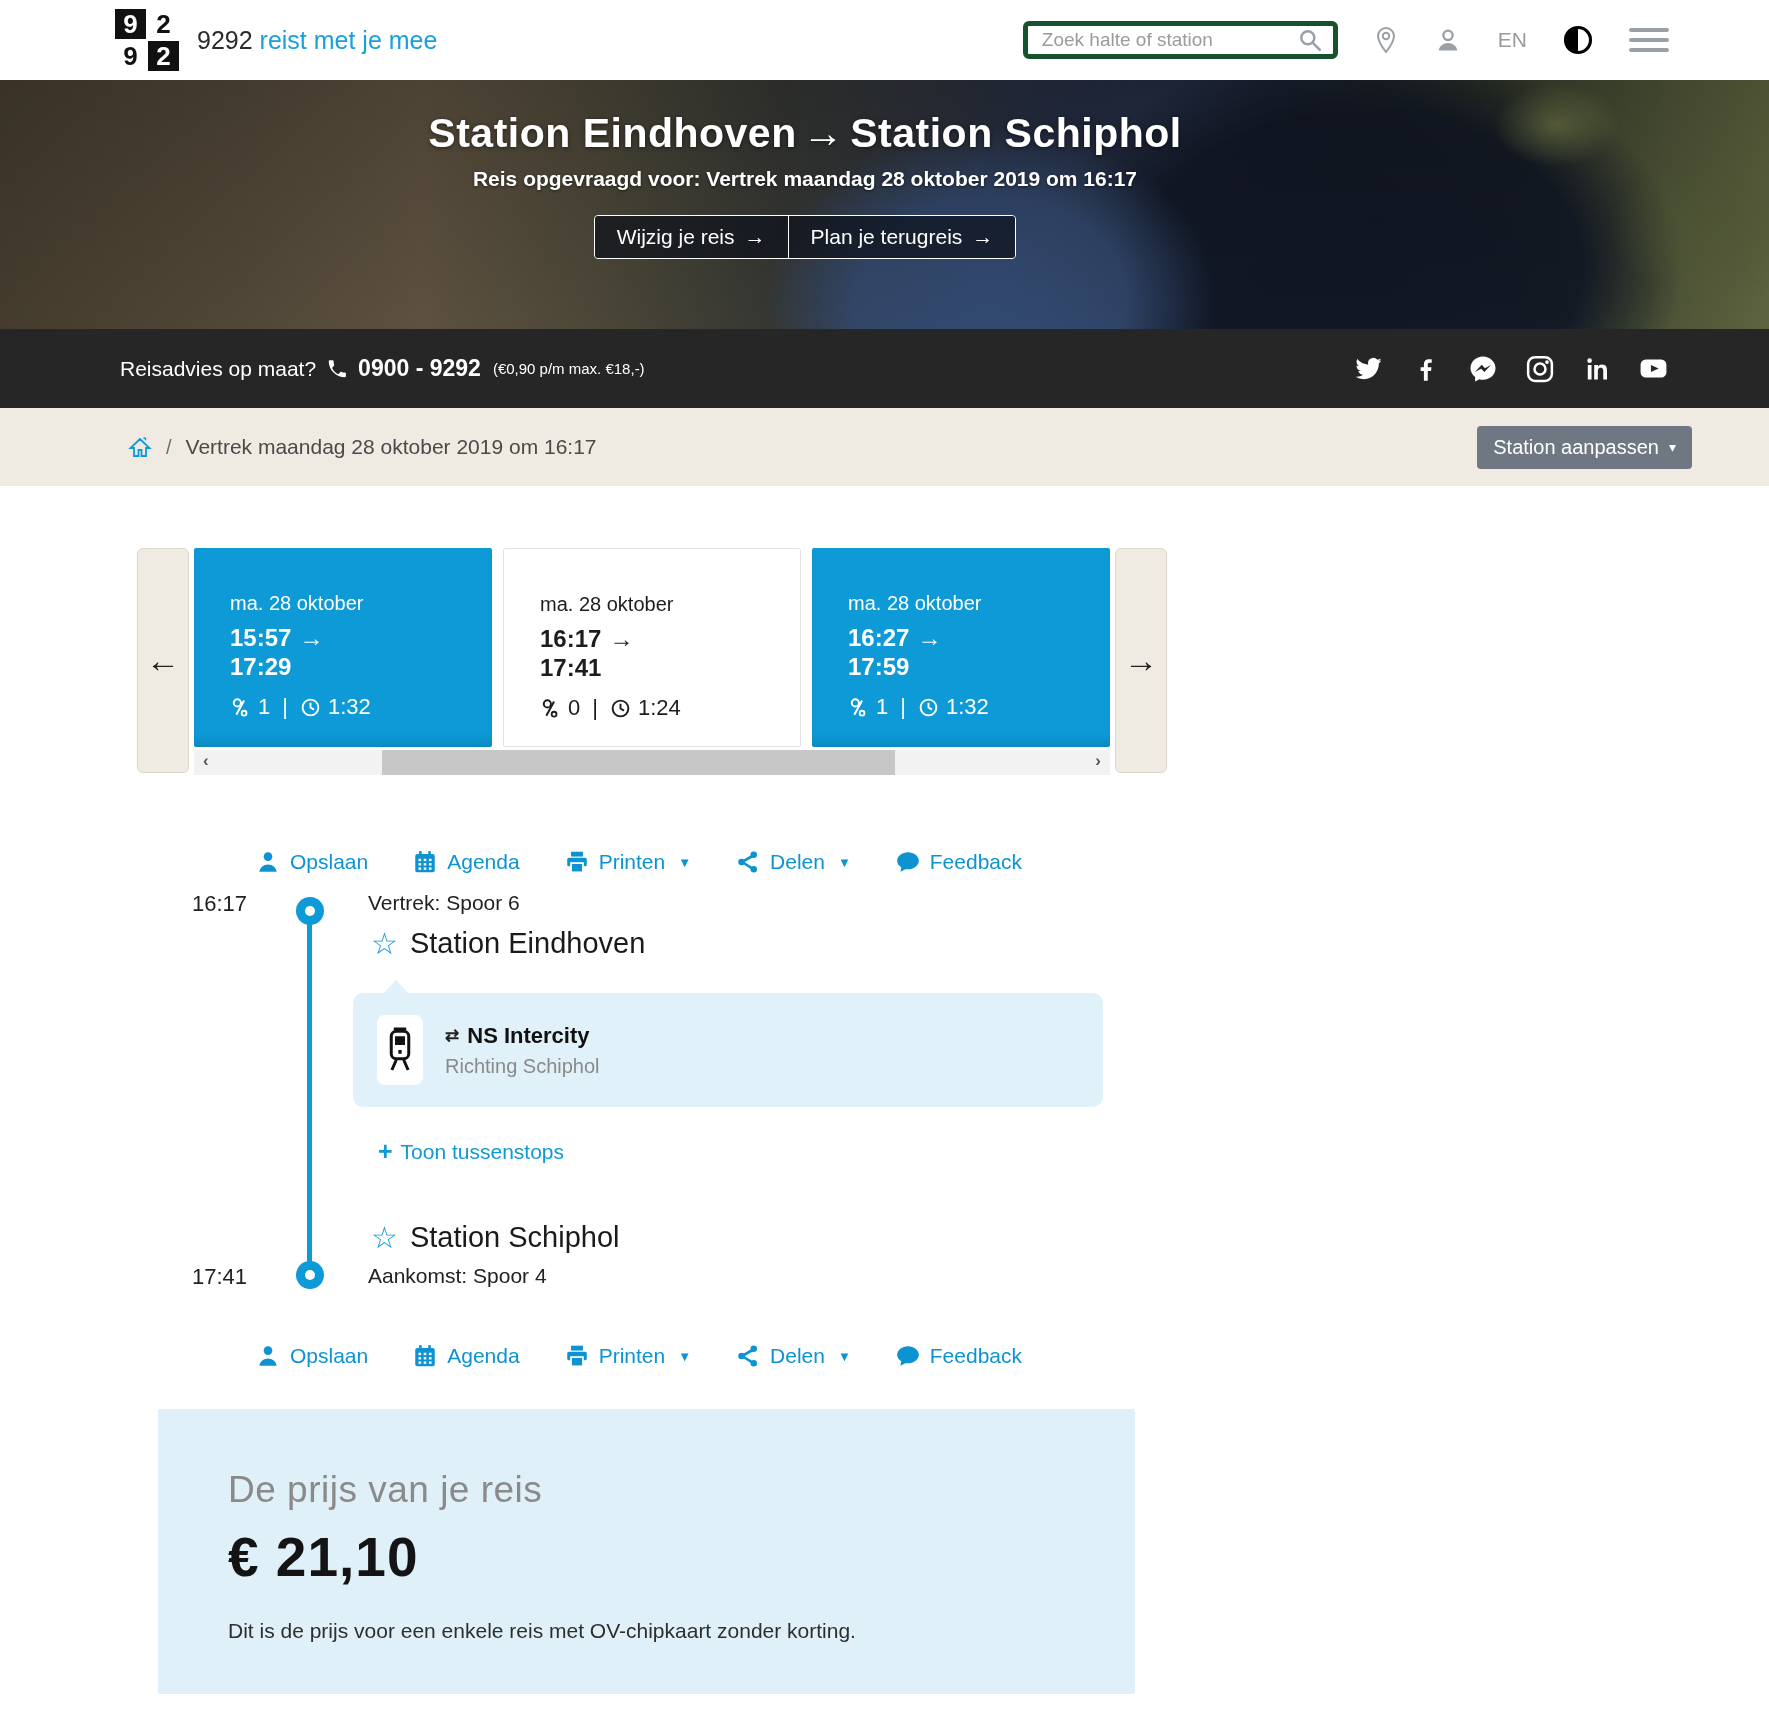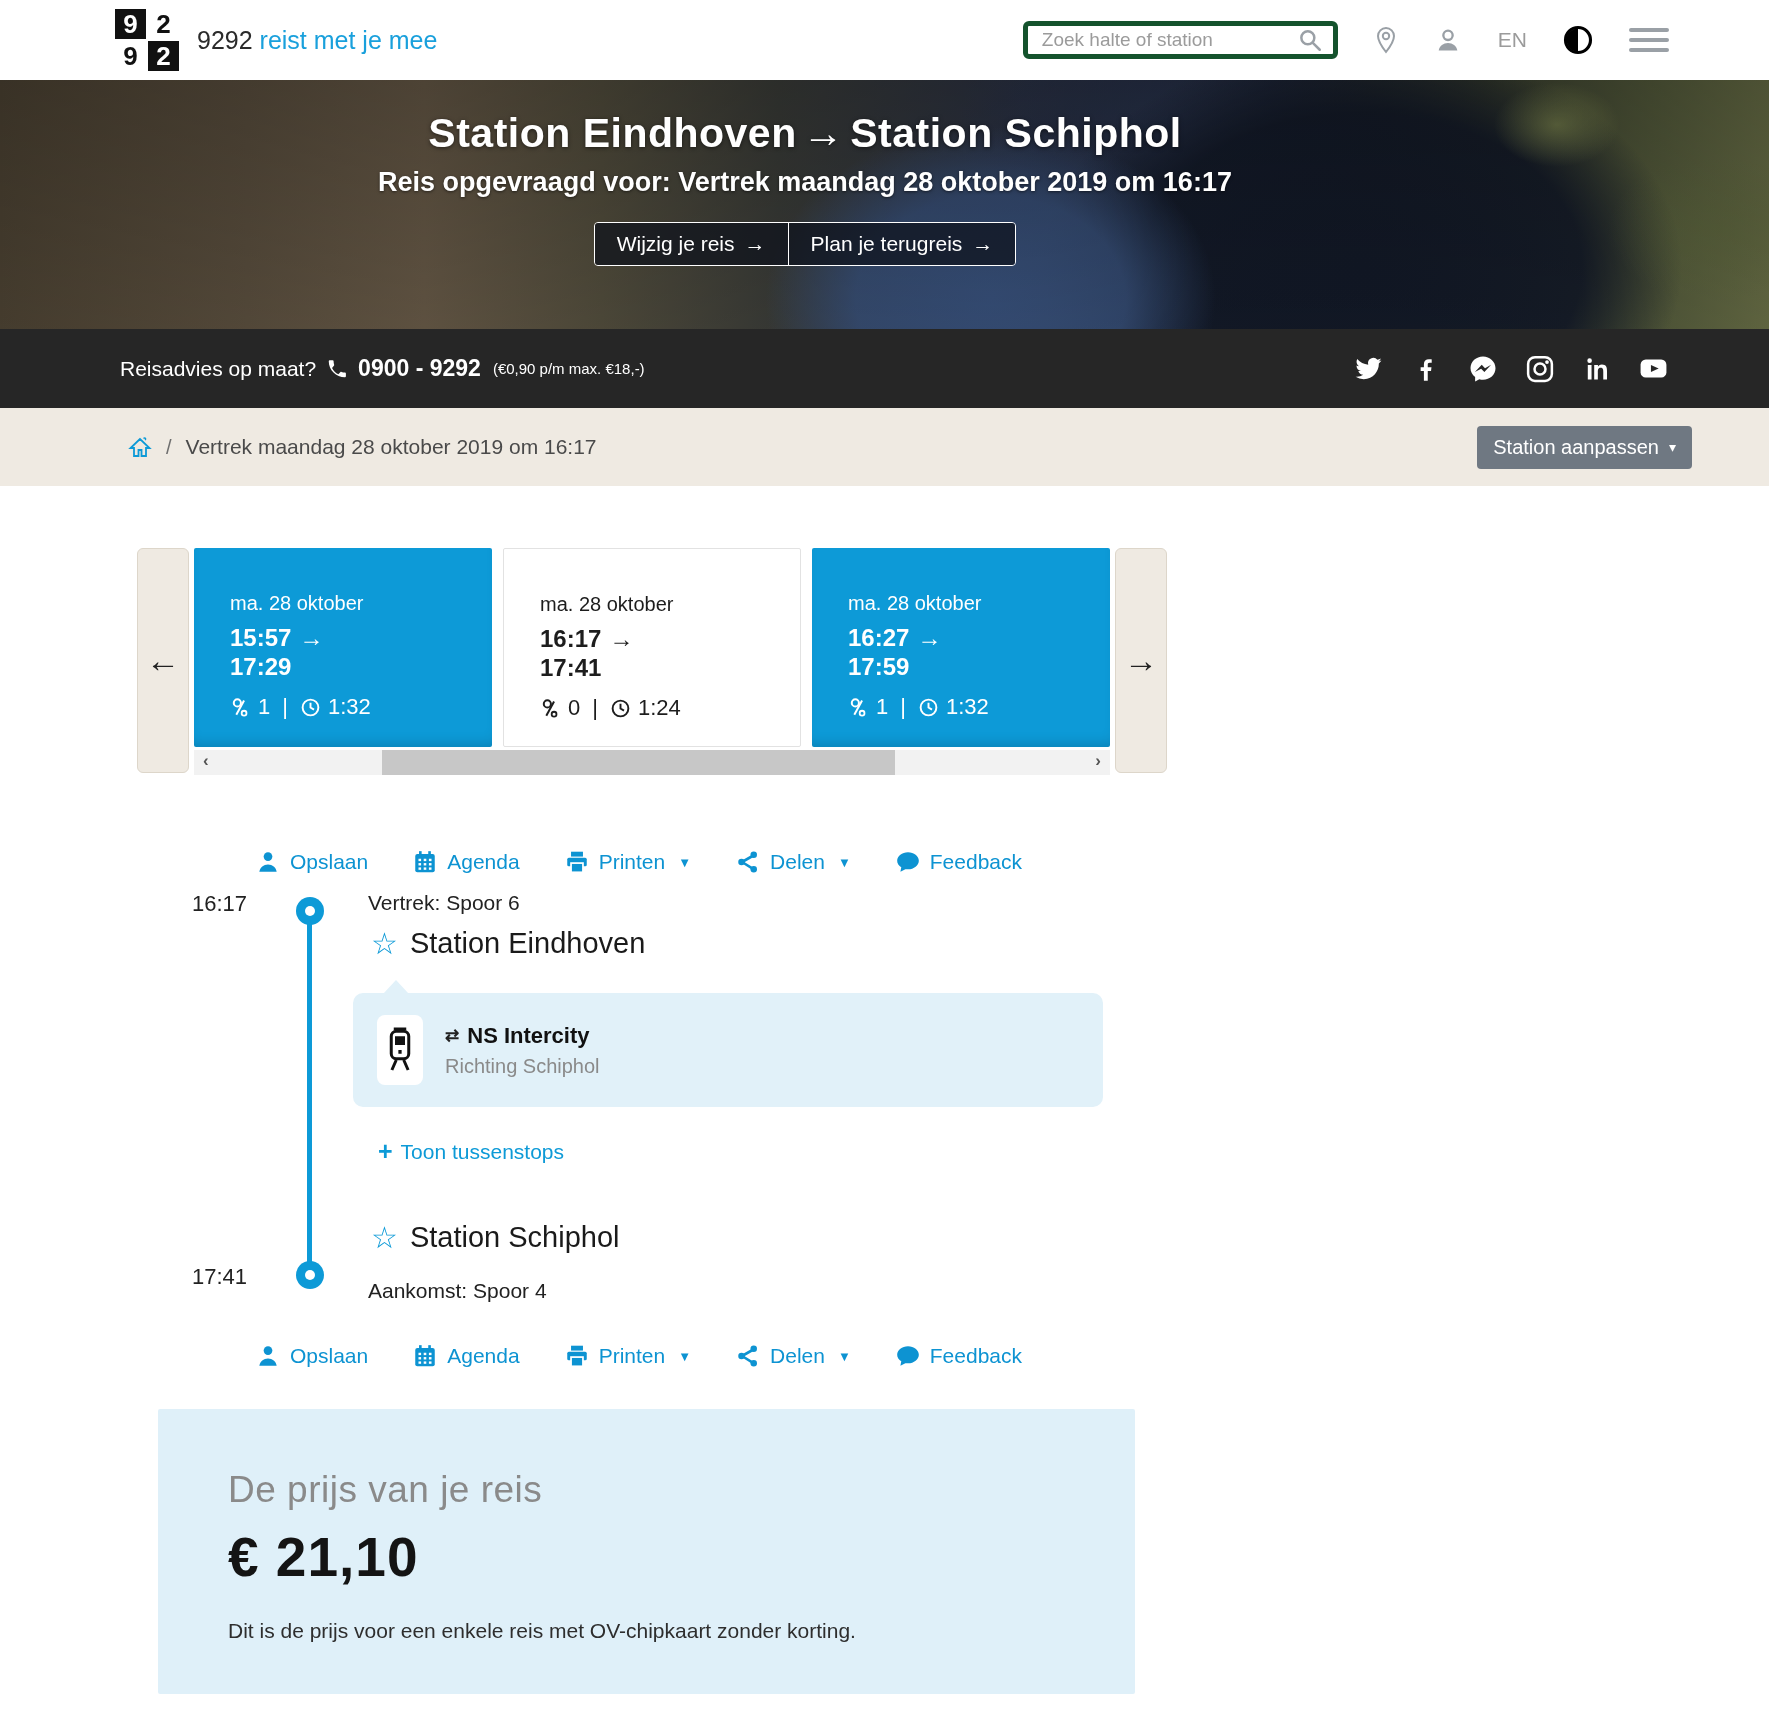--- a/index.html
+++ b/index.html
@@ -30,21 +30,21 @@
       radial-gradient(150px 100px at 97% 60%, rgba(95,105,62,.55), transparent 72%),
       radial-gradient(300px 230px at 56% 88%, #3a5480 0%, rgba(58,84,128,.85) 45%, transparent 75%),
       radial-gradient(400px 280px at 77% 75%, #131a29 0%, rgba(19,26,41,.92) 55%, transparent 80%),
       radial-gradient(280px 210px at 66% 20%, #2a3550 0%, transparent 75%),
       linear-gradient(90deg,#4e4434 0%,#5d5140 14%,#6a5c49 24%,#55503f 34%,#3c3e3a 44%,#2c3346 58%,#1d2434 72%,#3a4030 84%,#585f3e 94%,#6b7148 100%);
   }
   .hero::before { content:""; position:absolute; inset:0; background:linear-gradient(rgba(0,0,0,.28), rgba(0,0,0,.12)); }
   .hero-inner { position:relative; width:1380px; margin-left:115px; text-align:center; padding-top:30px; }
   .hero-title { color:#fff; font-size:41px; font-weight:bold; text-shadow:0 1px 4px rgba(0,0,0,.55); letter-spacing:.5px; }
   .hero-title .arr { font-weight:bold; padding:0 6px; }
-  .hero-sub { color:#fff; font-size:27px; font-weight:bold; margin-top:10px; text-shadow:0 1px 3px rgba(0,0,0,.55); }
+  .hero-sub { color:#fff; font-size:21px; font-weight:bold; margin-top:10px; text-shadow:0 1px 3px rgba(0,0,0,.55); }
   .hero-btns { margin-top:24px; display:inline-flex; border:1px solid #fff; border-radius:4px; overflow:hidden; }
   .hero-btn { background:rgba(14,18,28,.72); color:#fff; font-size:21px; padding:9px 22px; cursor:pointer; display:flex; gap:10px; }
   .hero-btn + .hero-btn { border-left:1px solid #fff; }
   .hero-btn .barr { font-weight:bold; }
 
   
   .cbar { height:79px; background:#262626; display:flex; align-items:center; padding:0 100px 0 120px; color:#fff; }
   .cbar-left { display:flex; align-items:center; gap:10px; }
   .cbar-q { font-size:21px; }
   .cbar-phone { font-size:23px; font-weight:bold; }
@@ -442,21 +442,21 @@
       <span>Toon tussenstops</span>
     </div>
 
     <div class="jstation" style="top:332px;">
       <span class="jstar">☆</span>
       <span class="jname">Station Schiphol</span>
     </div>
 
     <span class="jt" style="left:55px; top:375px;">17:41</span>
     <div class="jdot" style="top:372px;"></div>
-    <span class="jplat" style="top:390px;">Aankomst: Spoor 4</span>
+    <span class="jplat" style="top:375px;">Aankomst: Spoor 4</span>
   </section>
 
   <div class="actions row2">
     <div class="act">
       <span>
           <svg width="26" height="26" viewBox="0 0 24 24">
             <circle cx="12" cy="7" r="4" fill="#0d93d2"></circle>
             <path d="M4 21c.7-4.2 3.9-6.8 8-6.8s7.3 2.6 8 6.8z" fill="#0d93d2"></path>
           </svg>
         </span>

